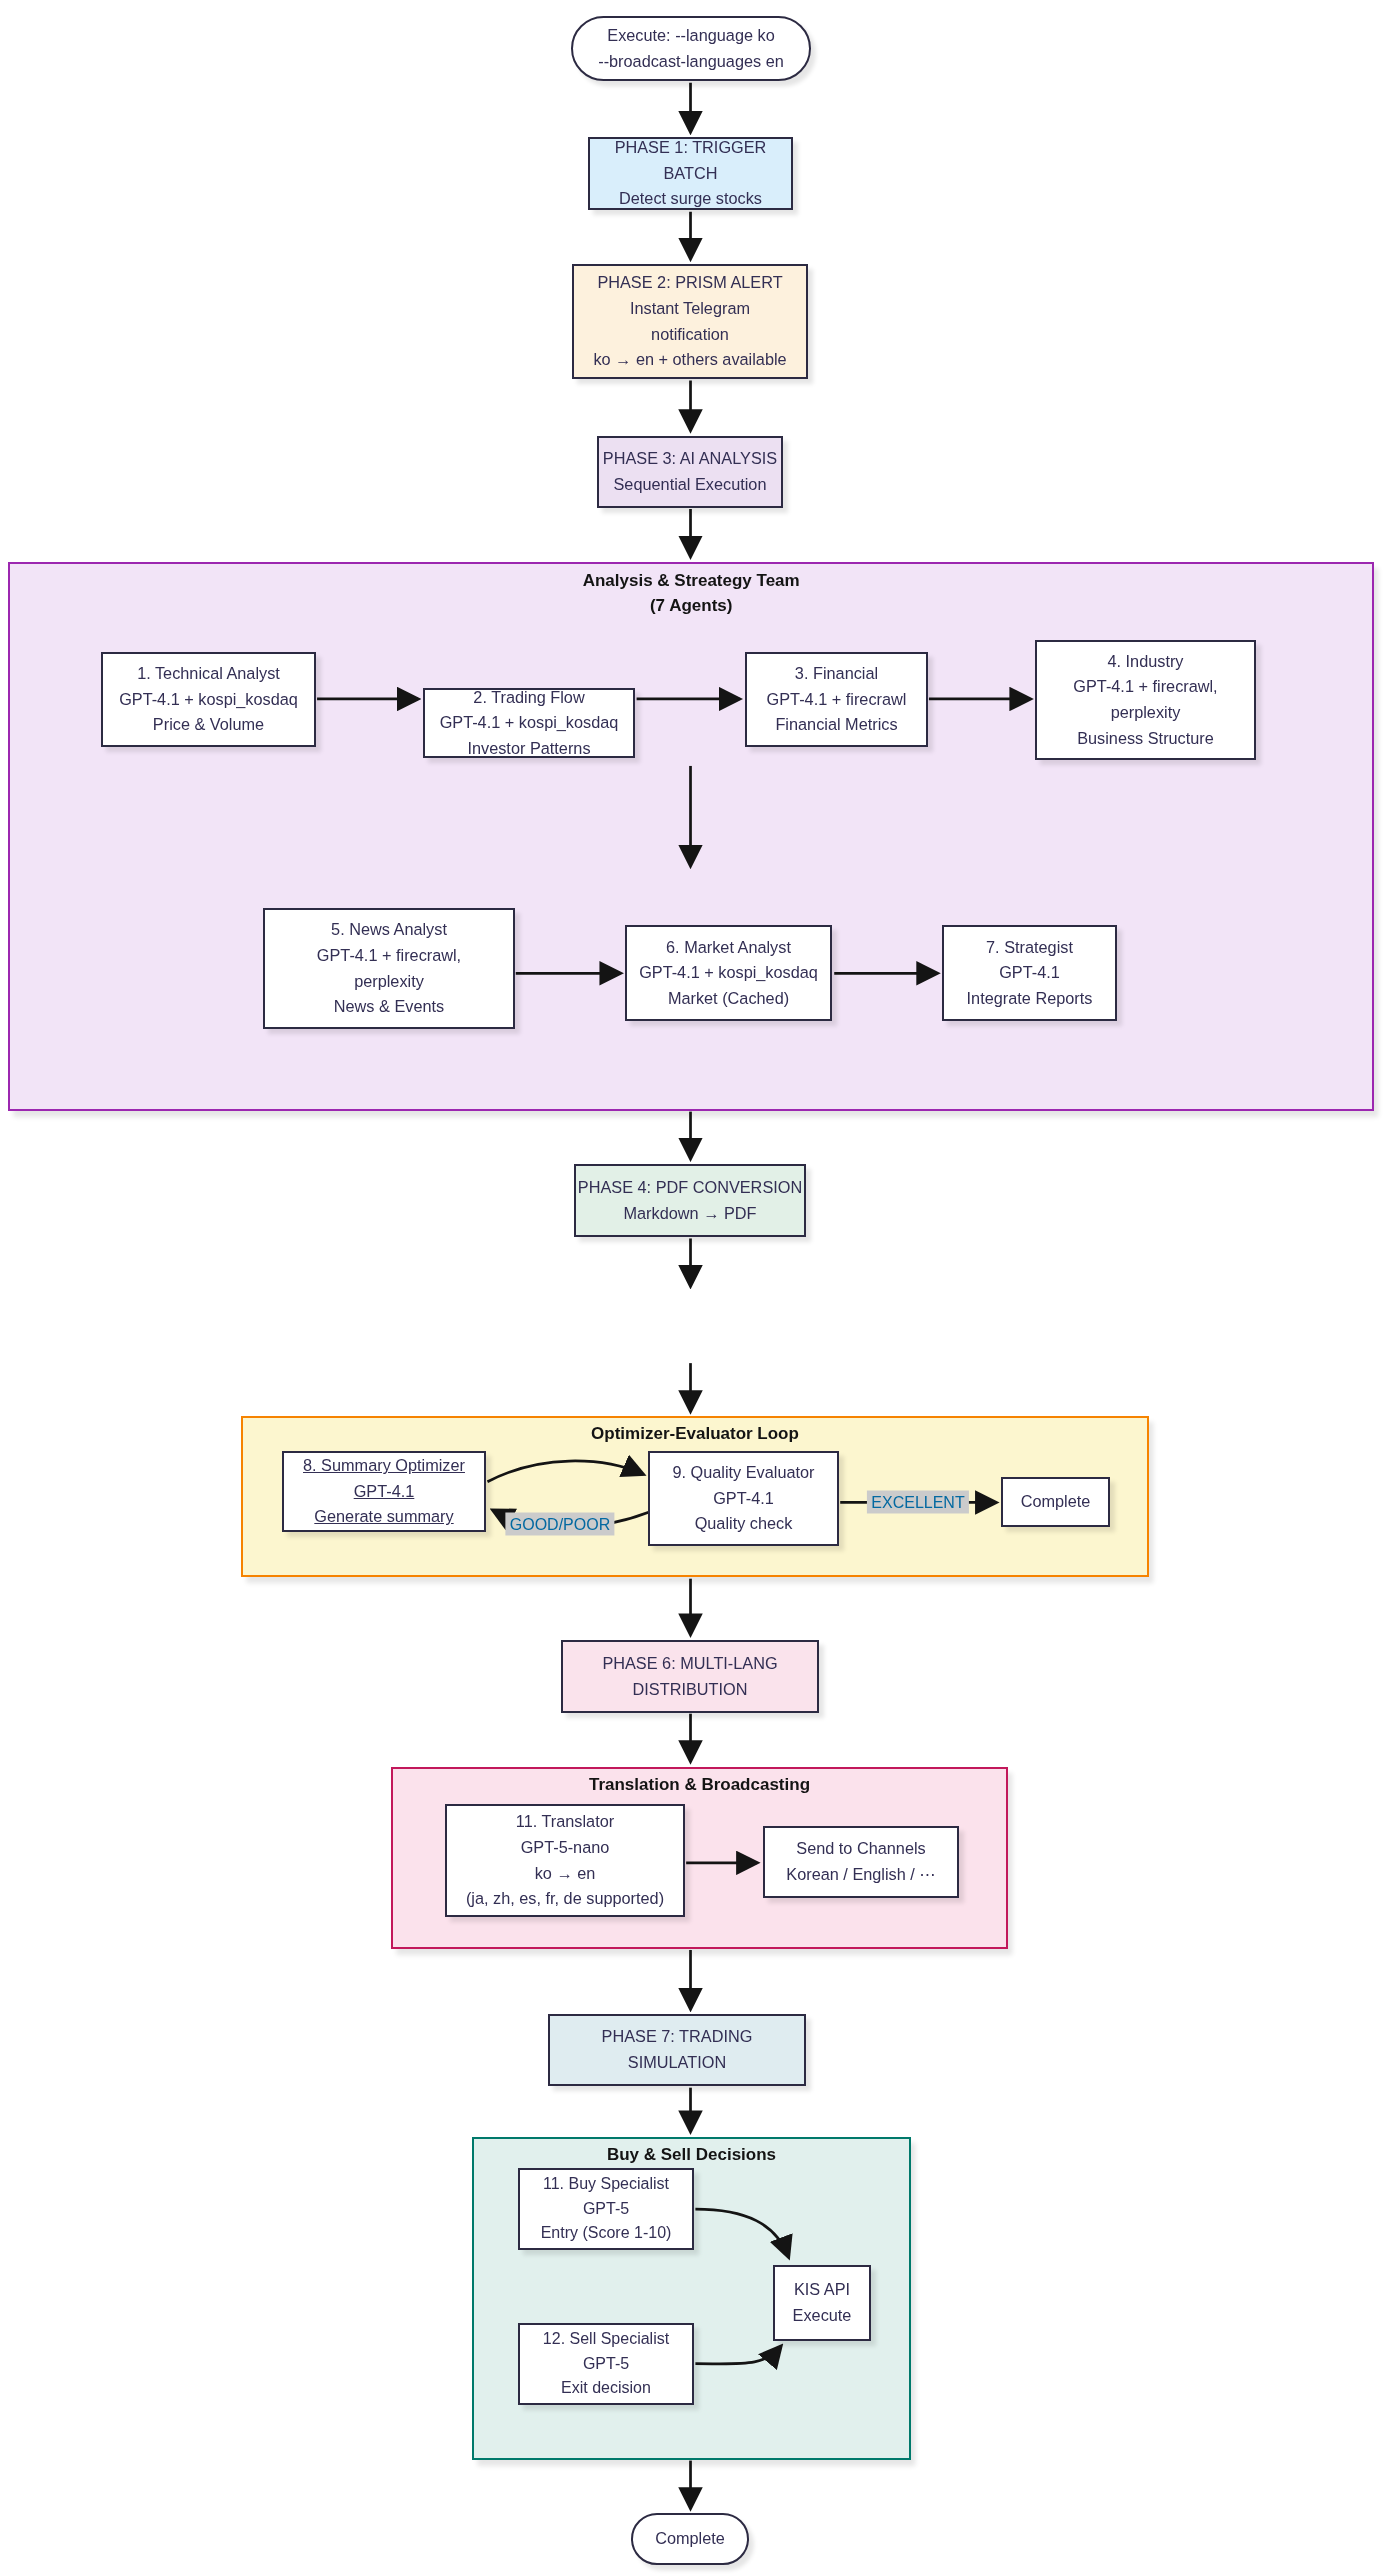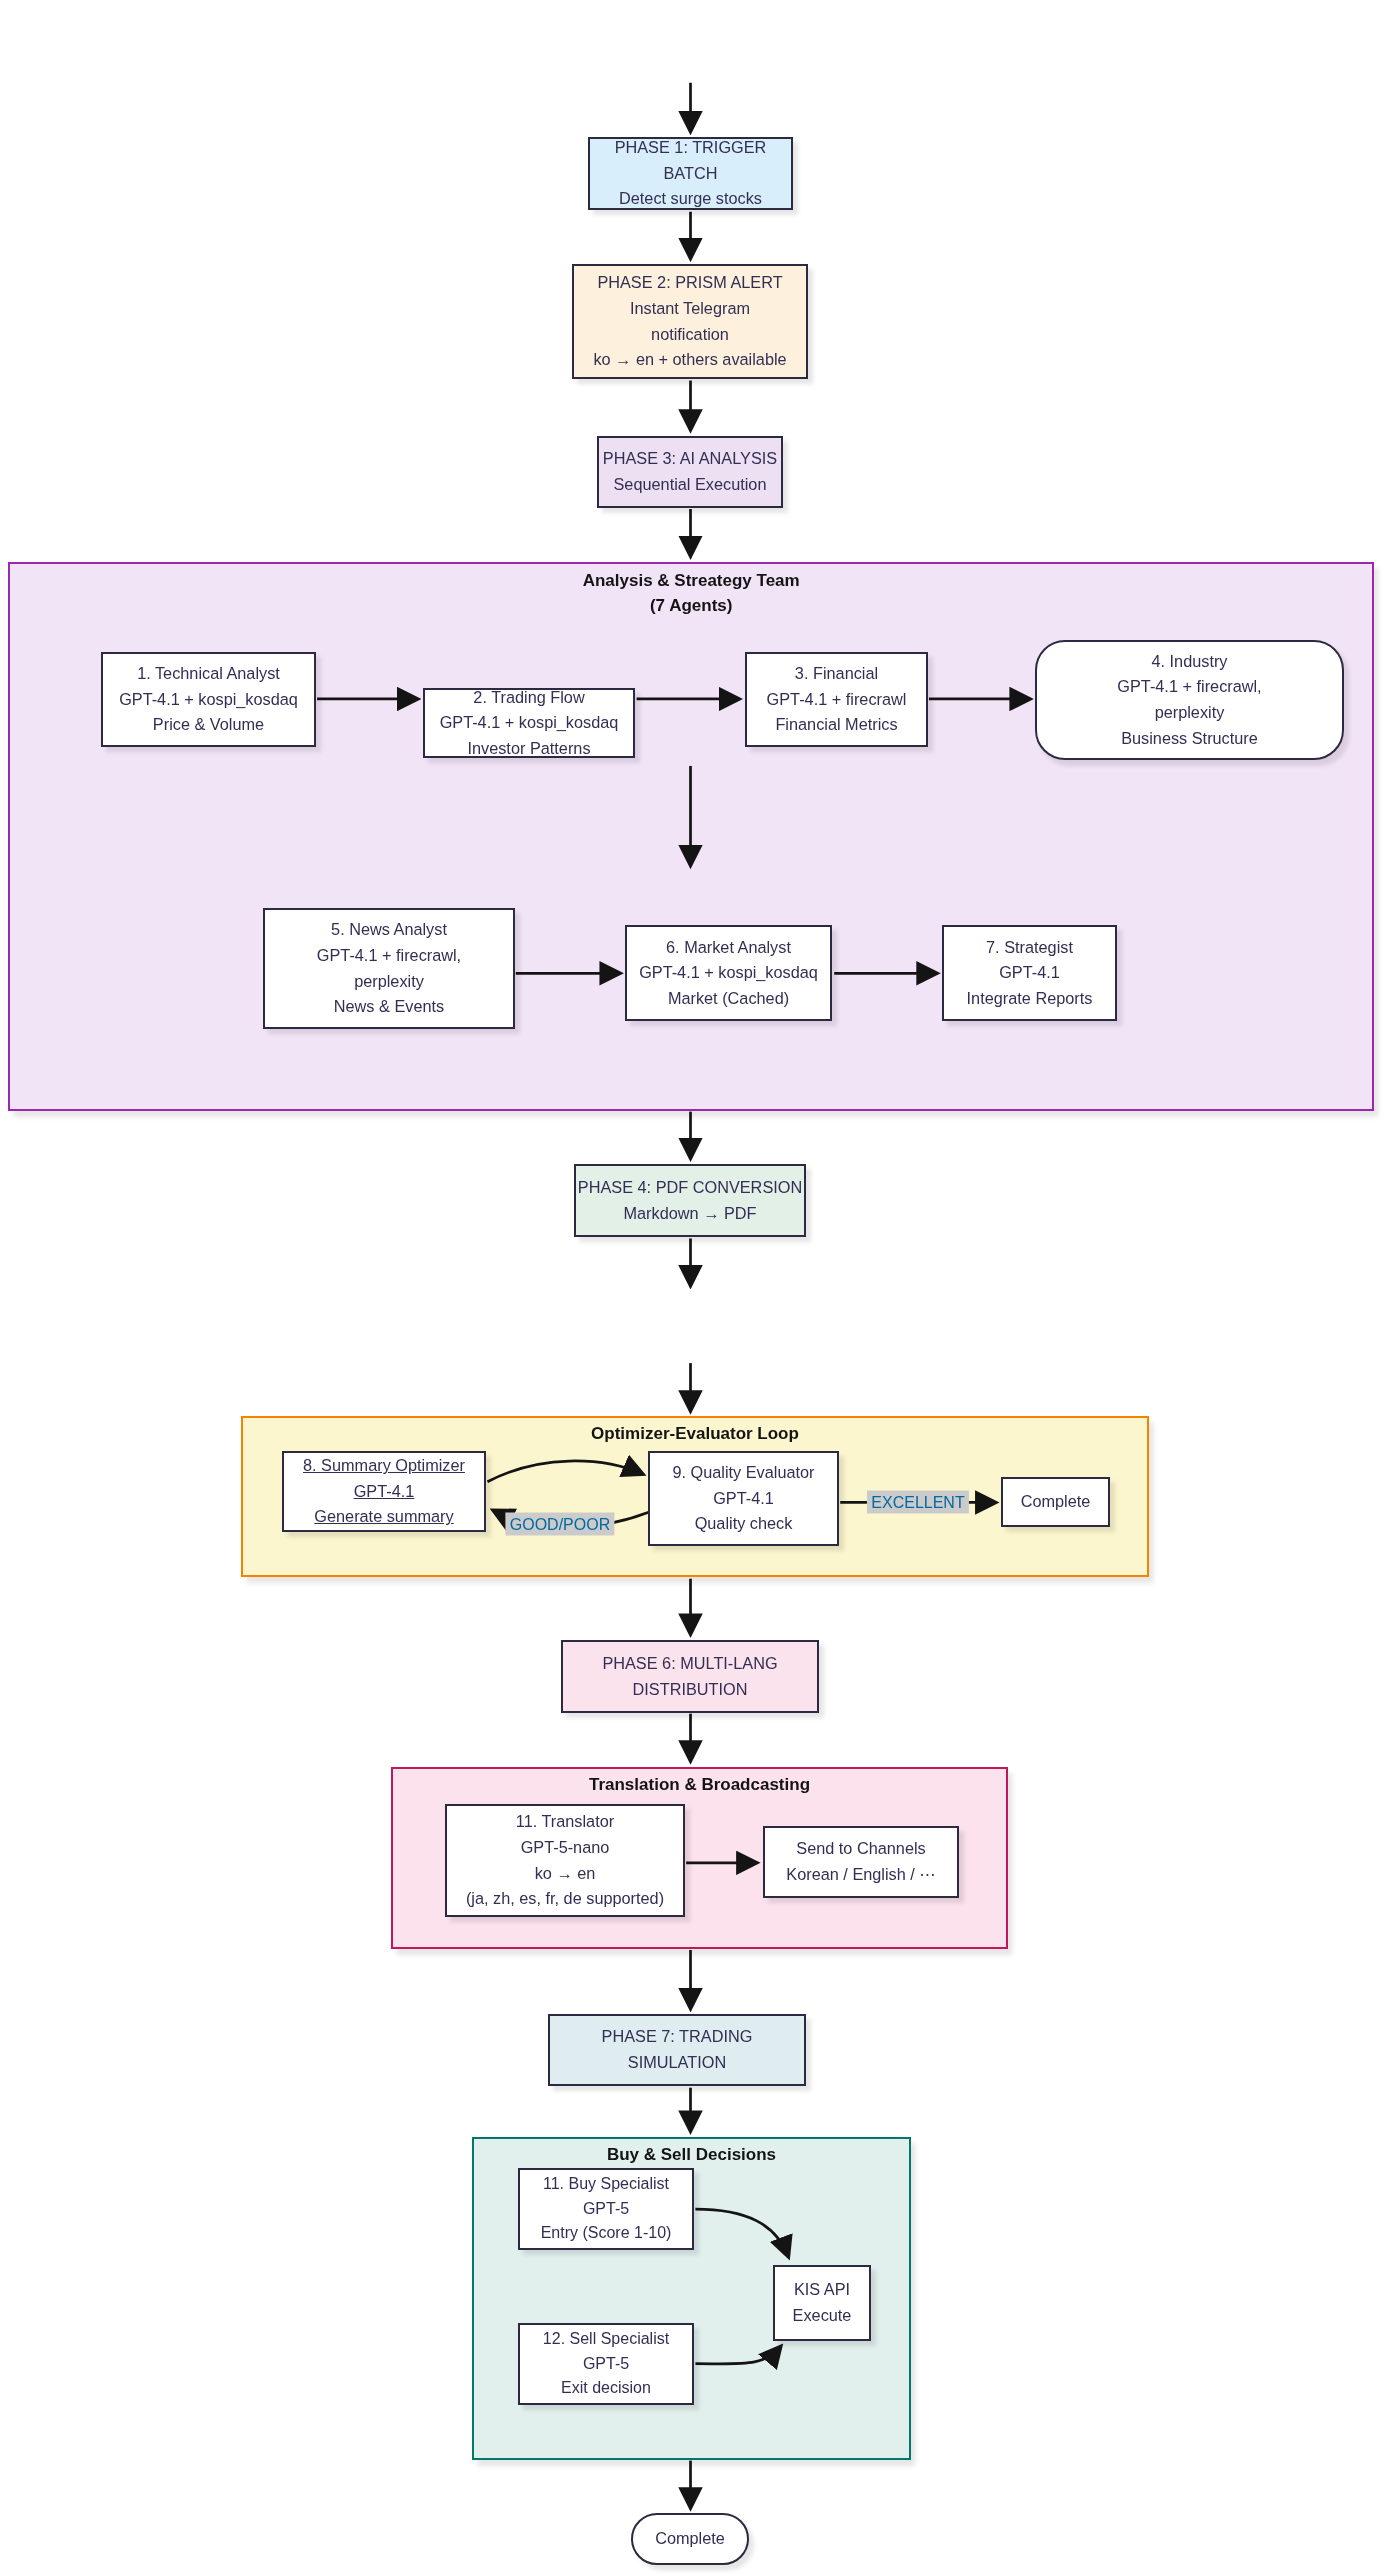--- a/index.html
+++ b/index.html
@@ -86,20 +86,24 @@
       <path d="M1191,2778 C1095,2815 985,2815 905,2774" marker-end="url(#ah)"></path>
       <path d="M1543,2760 L1829,2760" marker-end="url(#ah)"></path>
 
       <path d="M1260,3422 L1390,3422" marker-end="url(#ah)"></path>
 
       <path d="M1277,4058 C1370,4058 1425,4085 1448,4146" marker-end="url(#ah)"></path>
       <path d="M1277,4342 C1365,4342 1402,4348 1434,4310" marker-end="url(#ah)"></path>
     </g>
   </svg>
 
+  <div class="node stadium" style="left:571px;top:16.3px;width:240px;height:65px;">
+    <span>Execute: --language ko</span>
+    <span>--broadcast-languages en</span>
+  </div>
 
   <div class="node" style="left:588px;top:137px;width:205px;height:73px;background:#d9eefb;">
     <span>PHASE 1: TRIGGER BATCH</span>
     <span>Detect surge stocks</span>
   </div>
 
   <div class="node" style="left:572px;top:264px;width:236px;height:115px;background:#fdf1dd;">
     <span>PHASE 2: PRISM ALERT</span>
     <span>Instant Telegram</span>
     <span>notification</span>
@@ -122,21 +126,21 @@
     <span>GPT-4.1 + kospi_kosdaq</span>
     <span>Investor Patterns</span>
   </div>
 
   <div class="node" style="left:745px;top:652px;width:183px;height:95px;">
     <span>3. Financial</span>
     <span>GPT-4.1 + firecrawl</span>
     <span>Financial Metrics</span>
   </div>
 
-  <div class="node" style="left:1035px;top:640px;width:309px;height:120px;border-radius:30px;">
+  <div class="node" style="left:1035px;top:640px;width:221px;height:120px;">
     <span>4. Industry</span>
     <span>GPT-4.1 + firecrawl,</span>
     <span>perplexity</span>
     <span>Business Structure</span>
   </div>
 
   <div class="node" style="left:263px;top:908px;width:252px;height:121px;">
     <span>5. News Analyst</span>
     <span>GPT-4.1 + firecrawl,</span>
     <span>perplexity</span>

